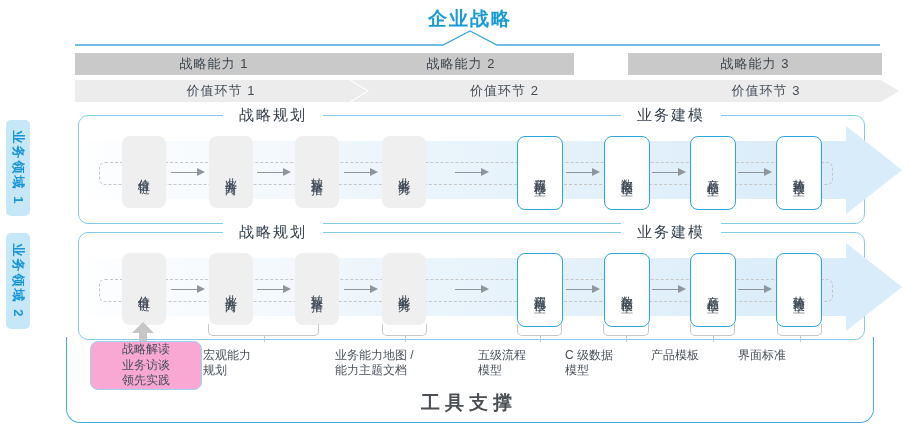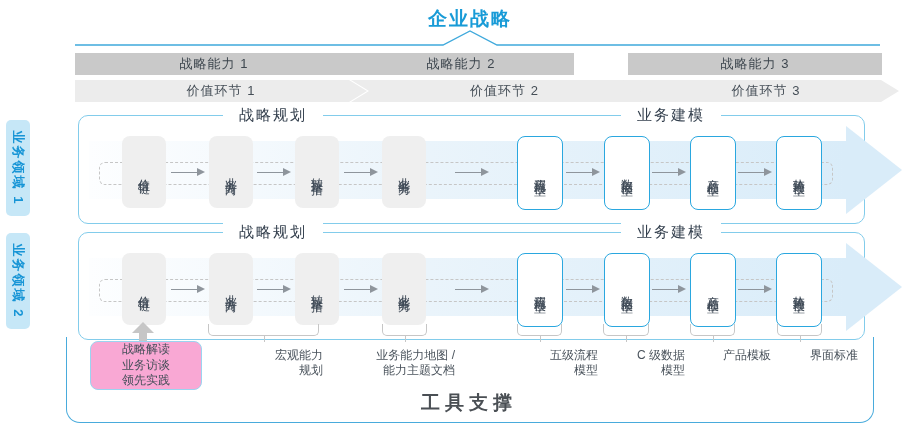--- a/index.html
+++ b/index.html
@@ -93,21 +93,21 @@
   }
   .bracket{
     position:absolute;top:324px;height:11px;
     border-left:1.2px solid #C6C6C6;border-right:1.2px solid #C6C6C6;border-bottom:1.2px solid #C6C6C6;
     border-radius:0 0 5px 5px;
   }
   .bracket::after{
     content:'';position:absolute;left:50%;top:11px;height:7px;border-left:1.2px solid #C6C6C6;
   }
   .dlabel{
-    position:absolute;top:348px;width:120px;text-align:right;
+    position:absolute;top:348px;width:120px;text-align:left;
     font-size:12px;line-height:1.25;color:#49525B;white-space:pre-line;
   }
 </style>
 </head>
 <body>
 
 <div class="stage">
 
   <div class="heading">
     <span>企业战略</span>

